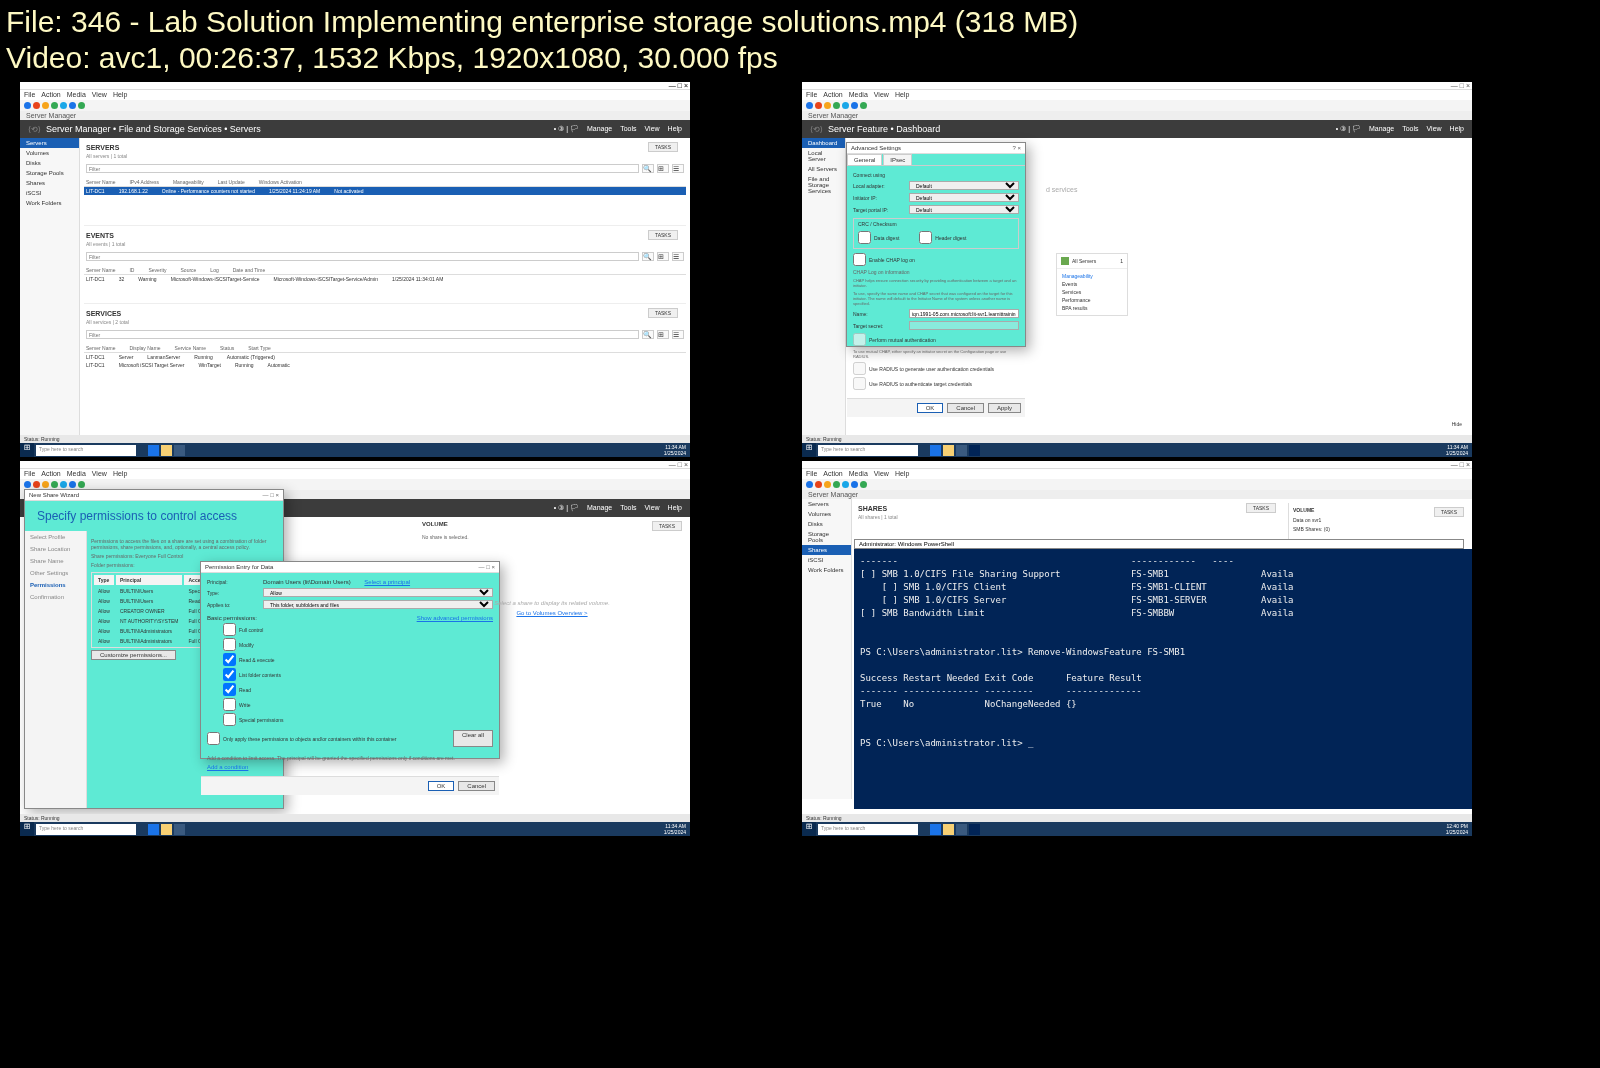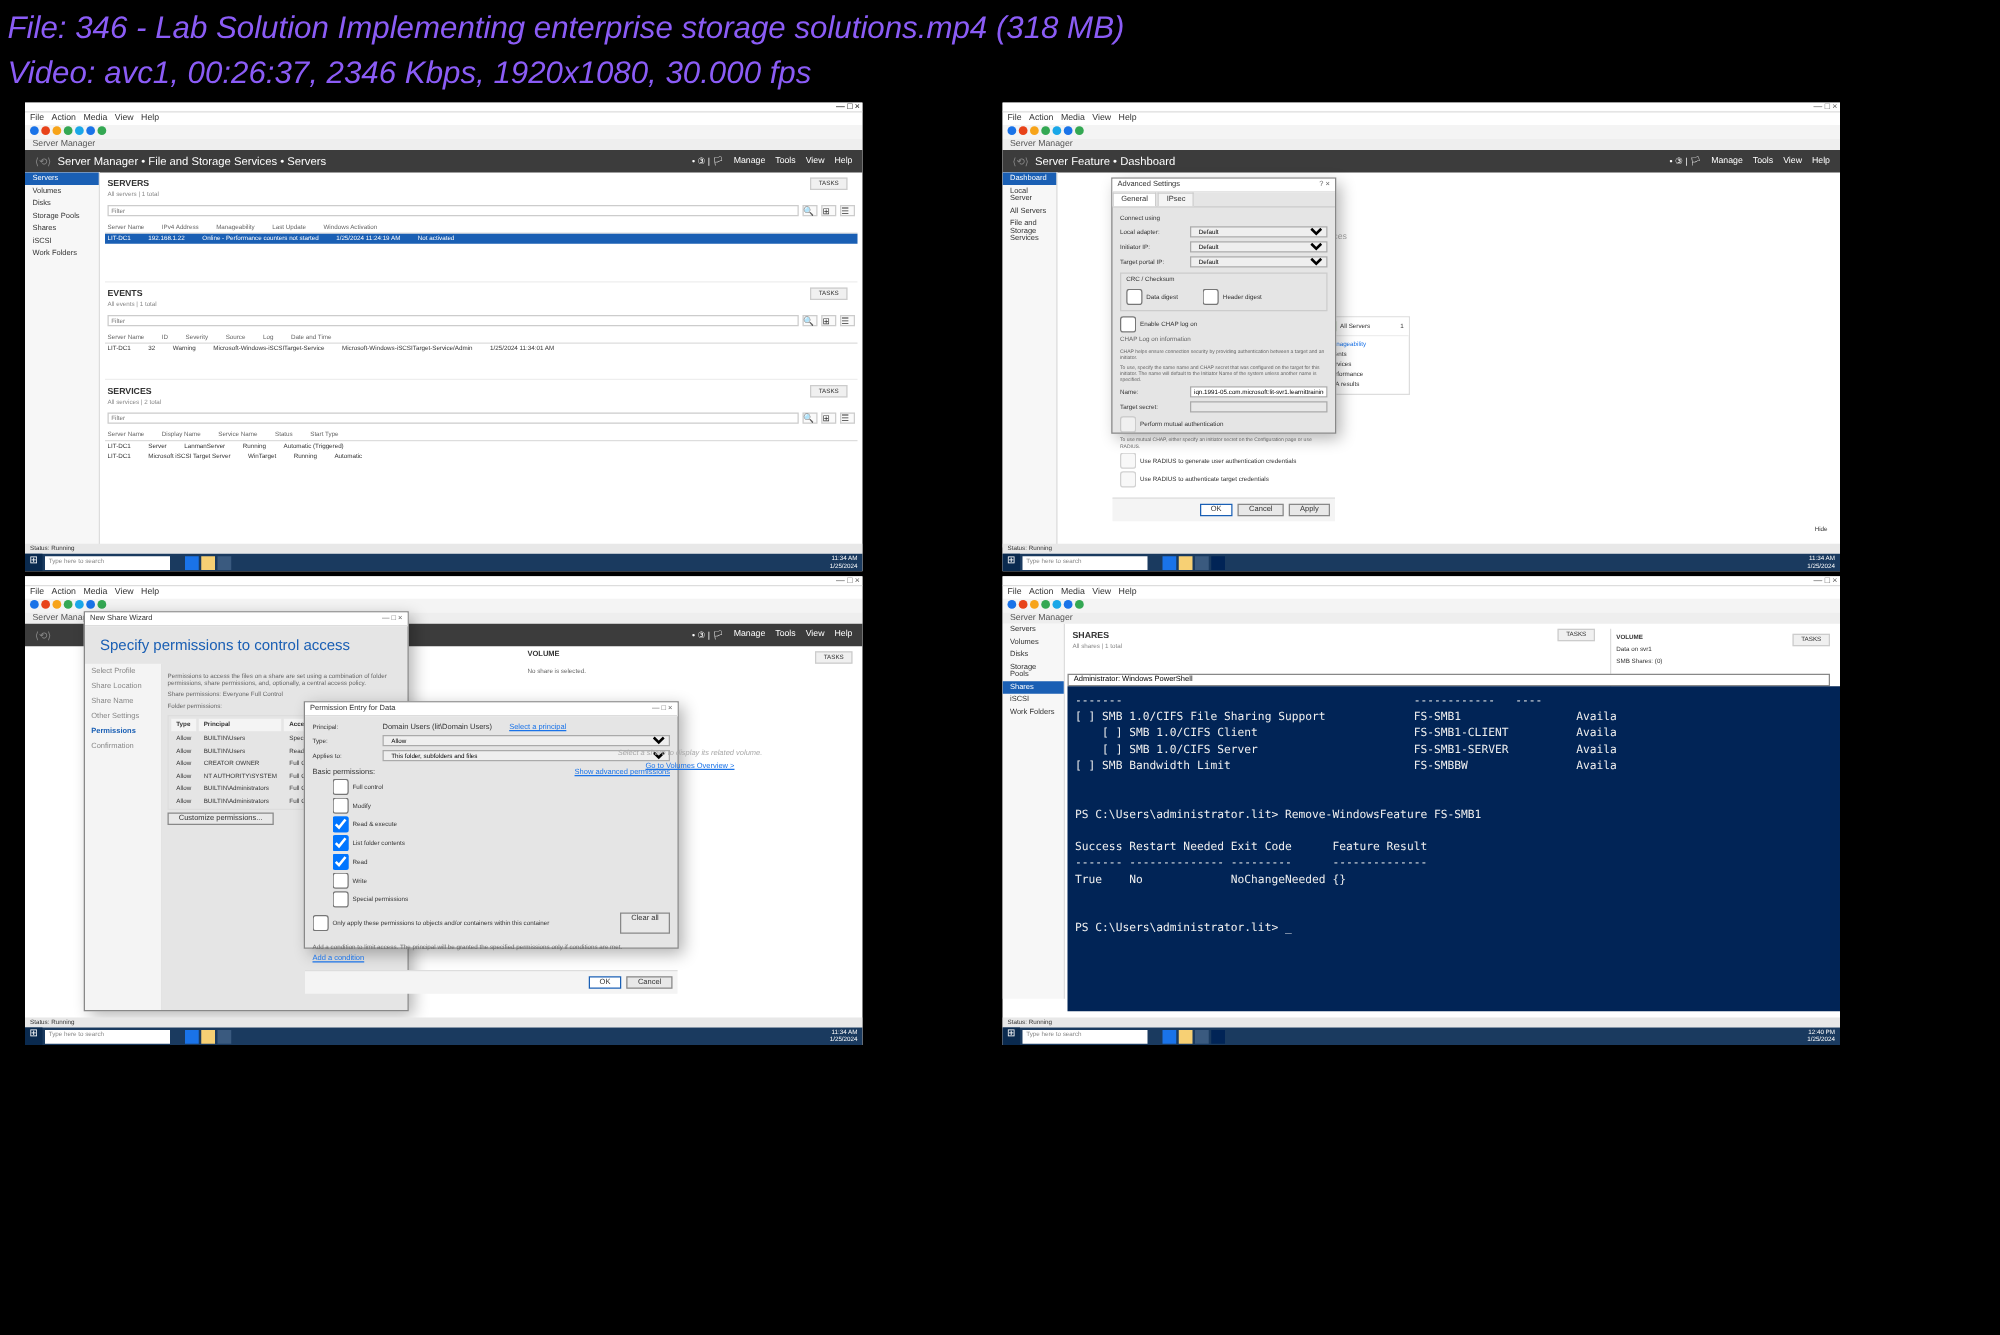--- a/index.html
+++ b/index.html
@@ -1,18 +1,18 @@
 <!DOCTYPE html>
 <html><head>
 <meta charset="utf-8">
 <style>
 * { margin: 0; padding: 0; box-sizing: border-box; font-family: "Segoe UI", Arial, sans-serif; }
 body { background: #000; width: 1600px; height: 1068px; overflow: hidden; color: #fff; }
 .header { padding: 4px 6px; }
-.header p { font-size: 25px; line-height: 36px; color: #8b5cf6; font-style: italic; }
+.header p { font-size: 30px; line-height: 36px; color: #fef9c3; }
 .grid { display: grid; grid-template-columns: 1fr 1fr; grid-template-rows: 1fr 1fr; gap: 4px; padding: 2px 20px 4px 20px; }
 .thumb { width: 670px; height: 375px; background: #fff; position: relative; overflow: hidden; font-size: 7px; color: #333; }
 .titlebar { background: #fff; height: 8px; border-bottom: 1px solid #ddd; position: relative; }
 .win-controls { position: absolute; right: 2px; top: 0; font-size: 7px; color: #555; }
 .menubar { background: #fff; height: 10px; padding: 1px 4px; color: #333; font-size: 7px; }
 .menubar span { margin-right: 6px; }
 .toolbar { background: #f4f4f4; height: 11px; padding: 1px 4px; }
 .toolbar span { display: inline-block; width: 7px; height: 7px; border-radius: 50%; margin-right: 2px; vertical-align: middle; }
 .c-blue { background: #1a73e8; } .c-red { background: #e8431a; } .c-orange { background: #f7a41a; }
 .c-green { background: #34a853; } .c-teal { background: #1aa7e8; }
@@ -38,21 +38,21 @@
 .tbar-start { width: 14px; height: 14px; background: #0a2a4f; color: #fff; text-align: center; font-size: 8px; }
 .tbar-search { background: #fff; height: 11px; width: 100px; margin: 0 2px; font-size: 5px; color: #888; padding: 1px 3px; }
 .tbar-icons { display: flex; gap: 2px; margin-left: 10px; }
 .tbar-icons span { width: 11px; height: 11px; background: #3a5a7f; }
 .tbar-edge { background: #1a73e8 !important; }
 .tbar-exp { background: #f7d074 !important; }
 .tbar-ps { background: #012456 !important; }
 .tbar-clock { margin-left: auto; margin-right: 4px; color: #fff; font-size: 5px; text-align: right; line-height: 6px; }
 .status-strip { position: absolute; bottom: 14px; left: 0; right: 0; height: 8px; background: #e8e8e8; font-size: 5px; padding: 1px 4px; }
 
-.dialog { position: absolute; background: #e5e5e5; border: 1px solid #888; box-shadow: 4px 4px 12px rgba(0,0,0,0.3); font-size: 6px; margin-left: 43px; }
+.dialog { position: absolute; background: #5eead4; border: 1px solid #888; box-shadow: 4px 4px 12px rgba(0,0,0,0.3); font-size: 6px; }
 .dialog-title { background: #fff; border-bottom: 1px solid #ddd; padding: 2px 4px; font-size: 6px; display: flex; justify-content: space-between; }
 .dlg-close { color: #666; }
 .dialog-tabs { display: flex; border-bottom: 1px solid #ccc; }
 .dialog-tabs .tab { padding: 2px 6px; font-size: 6px; border: 1px solid #ccc; border-bottom: none; margin-right: 1px; background: #f4f4f4; }
 .dialog-tabs .tab.active { background: #fff; }
 .dlg-body { padding: 6px; }
 .form-row { display: flex; align-items: center; margin-bottom: 3px; gap: 6px; }
 .form-row label { width: 50px; font-size: 5px; }
 .form-row select, .form-row input[type=text] { flex: 1; border: 1px solid #aaa; height: 9px; font-size: 5px; padding: 0 2px; }
 .chk-row { display: flex; align-items: center; gap: 3px; font-size: 5px; margin: 2px 0; }
@@ -84,21 +84,21 @@
 
 .ps { background: #012456; color: #eee; font-family: Consolas, monospace; font-size: 9px; padding: 6px; white-space: pre; line-height: 13px; position: absolute; }
 .ps-title { background: #fff; color: #000; border: 1px solid #888; font-family: "Segoe UI"; font-size: 6px; padding: 1px 4px; }
 .vol-pane { width: 180px; border-left: 1px solid #ddd; background: #fff; font-size: 5px; padding: 4px; }
 </style>
 </head>
 <body>
 
 <div class="header">
   <p>File: 346 - Lab Solution Implementing enterprise storage solutions.mp4 (318 MB)</p>
-  <p>Video: avc1, 00:26:37, 2346 Kbps, 1920x1080, 30.000 fps</p>
+  <p>Video: avc1, 00:26:37, 1532 Kbps, 1920x1080, 30.000 fps</p>
 </div>
 
 <div class="grid">
 
 <div class="thumb">
   <div class="titlebar">
         <span class="win-controls">— □ ×</span>
       </div>
   <div class="menubar">
     <span>File</span><span>Action</span><span>Media</span><span>View</span><span>Help</span>

